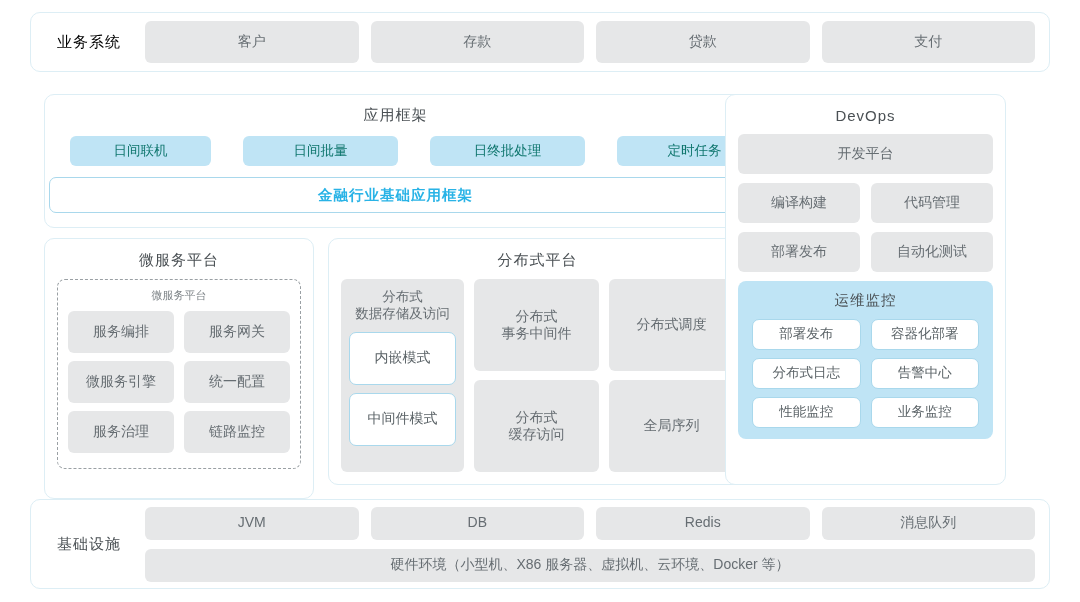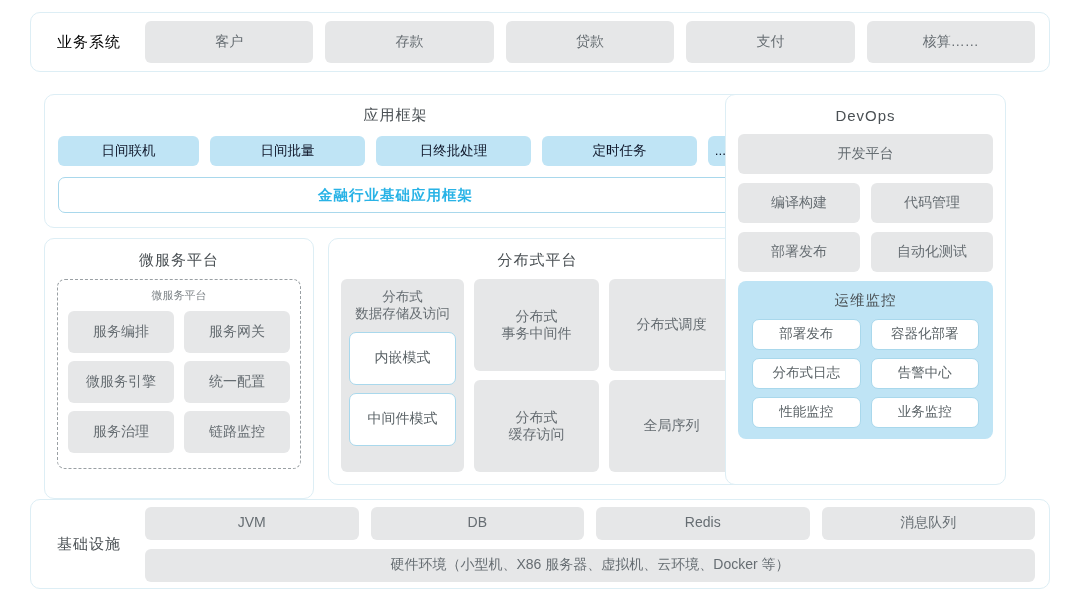--- a/index.html
+++ b/index.html
@@ -31,21 +31,21 @@
   .chip{
     display:flex;align-items:center;justify-content:center;
     text-align:center;
     border-radius:6px;
     box-sizing:border-box;
     font-size:14px;
     line-height:1.25;
     color:#666d72;
   }
   .chip-gray{background:#e6e7e8;}
-  .chip-blue{background:#bfe4f5;color:#0f172a;}
+  .chip-blue{background:#bfe4f5;color:#0f766e;margin-left:21px;}
   .chip-white-blue{
     background:#ffffff;
     border:1px solid #a9d8ec;
     border-radius:7px;
     color:#5b6367;
   }
 
   
   .biz{
     position:absolute;left:30px;top:12px;width:1020px;height:60px;
@@ -53,21 +53,21 @@
   }
   .biz-label{
     flex:0 0 auto;width:88px;text-align:center;
     font-size:15px;color:#000000;letter-spacing:1px;
   }
   .biz .chip{flex:1 1 0;height:42px;}
 
   
   .appframe{
     position:absolute;left:44px;top:94px;width:703px;height:134px;
-    padding:10px 13px 12px;
+    padding:10px 4px 12px;
   }
   .appframe .panel-title{margin:1px 0 11px;}
   .af-row{display:flex;gap:11px;}
   .af-row .chip{height:30px;font-size:13.5px;}
   .af-row .chip.c1{flex:0 0 141px;}
   .af-row .chip.c2{flex:0 0 155px;}
   .af-row .chip.c3{flex:0 0 155px;}
   .af-row .chip.c4{flex:0 0 155px;}
   .af-row .chip.c5{flex:1 1 auto;}
   .af-highlight{
@@ -161,21 +161,20 @@
 <body>
 
 <div class="page">
 
   <div class="panel biz">
     <div class="biz-label">业务系统</div>
     <div class="chip chip-gray">客户</div>
     <div class="chip chip-gray">存款</div>
     <div class="chip chip-gray">贷款</div>
     <div class="chip chip-gray">支付</div>
-    <div class="chip chip-gray">核算……</div>
   </div>
 
   <div class="panel appframe">
     <div class="panel-title">应用框架</div>
     <div class="af-row">
       <div class="chip chip-blue c1">日间联机</div>
       <div class="chip chip-blue c2">日间批量</div>
       <div class="chip chip-blue c3">日终批处理</div>
       <div class="chip chip-blue c4">定时任务</div>
       <div class="chip chip-blue c5">...</div>

